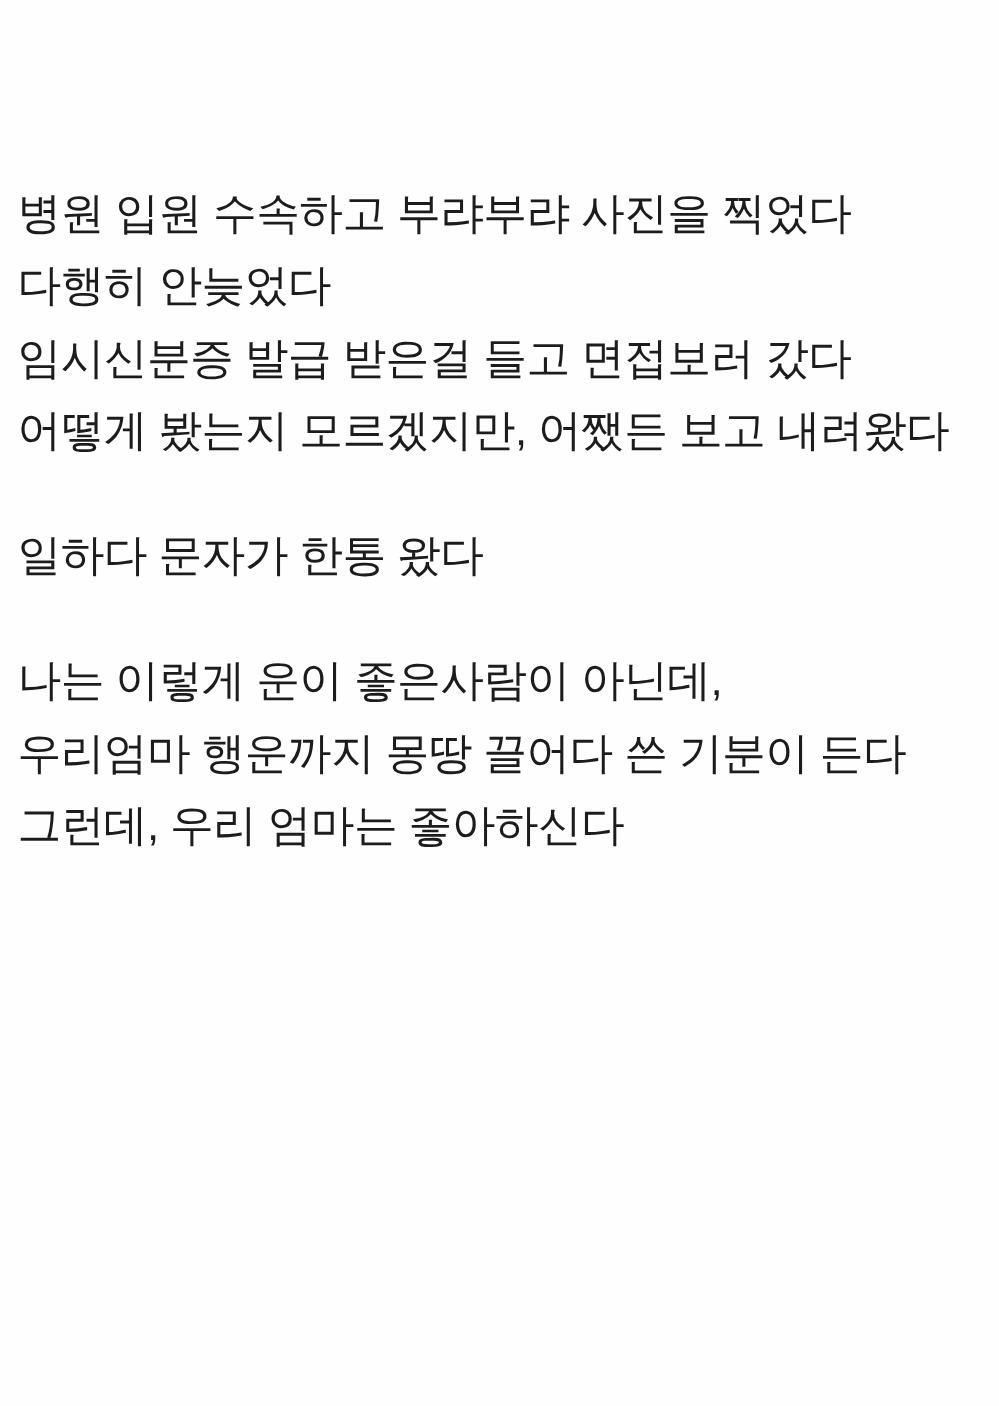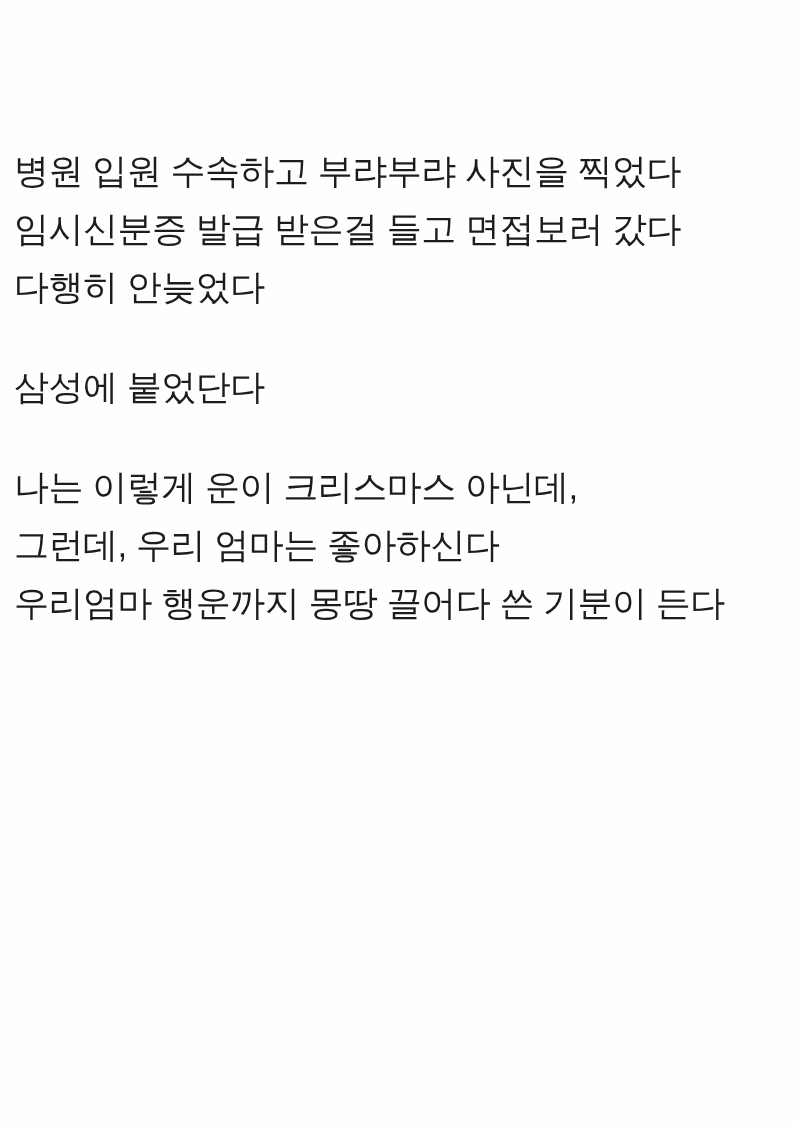--- a/index.html
+++ b/index.html
@@ -33,28 +33,29 @@
     white-space: nowrap;
   }
 </style>
 </head>
 <body>
 
 <div class="page">
 
   <div class="paragraph">
     <div class="text-line">병원 입원 수속하고 부랴부랴 사진을 찍었다</div>
+    <div class="text-line">다행히 안늦었다</div>
     <div class="text-line">임시신분증 발급 받은걸 들고 면접보러 갔다</div>
-    <div class="text-line">다행히 안늦었다</div>
+    <div class="text-line">어떻게 봤는지 모르겠지만, 어쨌든 보고 내려왔다</div>
   </div>
 
   <div class="paragraph">
-    <div class="text-line">삼성에 붙었단다</div>
+    <div class="text-line">일하다 문자가 한통 왔다</div>
   </div>
 
 
   <div class="paragraph">
-    <div class="text-line">나는 이렇게 운이 크리스마스 아닌데,</div>
+    <div class="text-line">나는 이렇게 운이 좋은사람이 아닌데,</div>
+    <div class="text-line">우리엄마 행운까지 몽땅 끌어다 쓴 기분이 든다</div>
     <div class="text-line">그런데, 우리 엄마는 좋아하신다</div>
-    <div class="text-line">우리엄마 행운까지 몽땅 끌어다 쓴 기분이 든다</div>
   </div>
 
 </div>
 
 </body></html>

